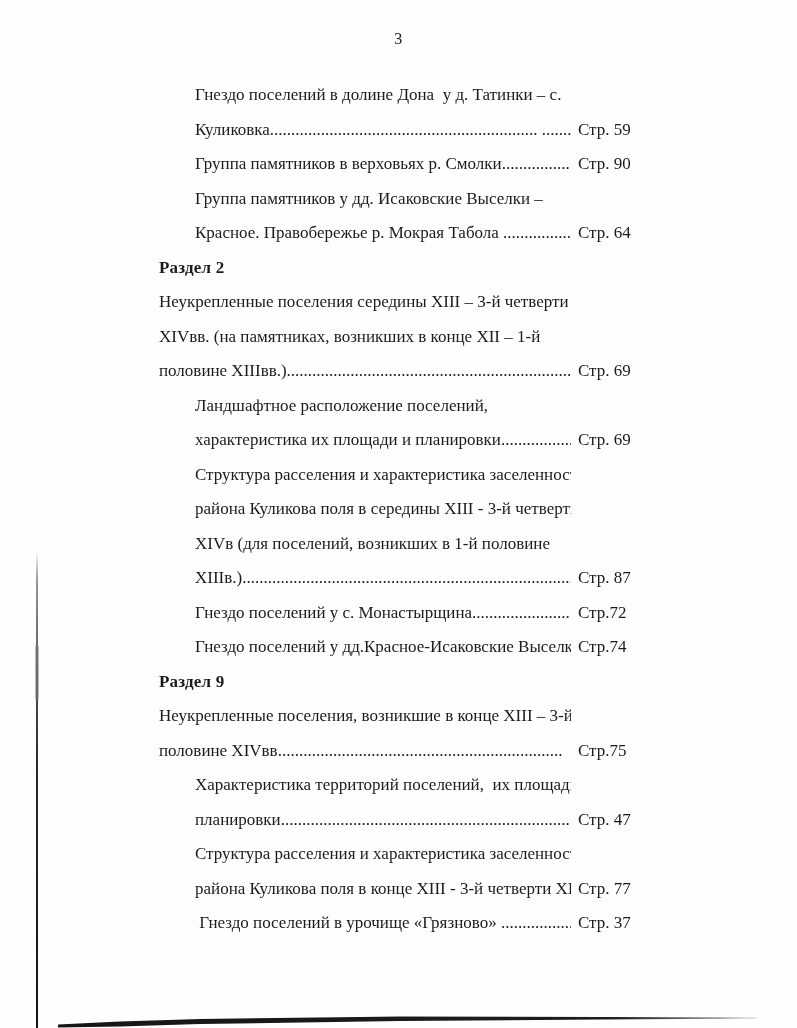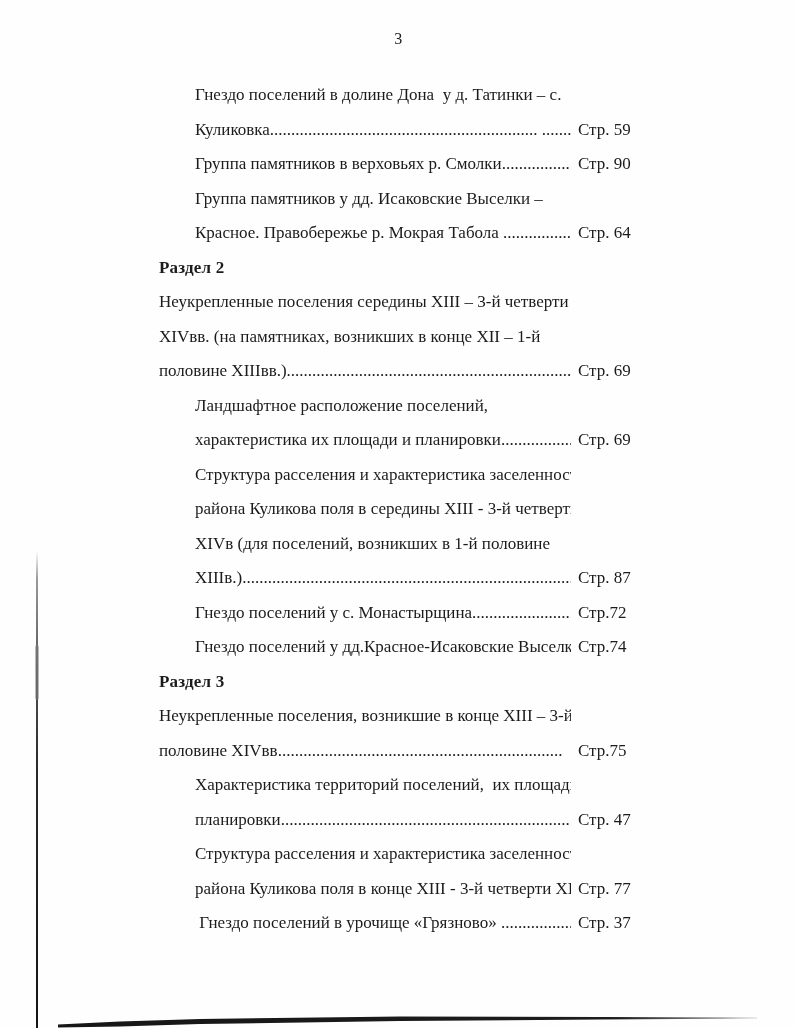--- a/index.html
+++ b/index.html
@@ -160,21 +160,21 @@
     </div>
     <div class="row sub">
       <span class="text">Гнездо поселений у с. Монастырщина.............................</span>
       <span class="pageref">Стр.72</span>
     </div>
     <div class="row sub">
       <span class="text">Гнездо поселений у дд.Красное-Исаковские Выселки…</span>
       <span class="pageref">Стр.74</span>
     </div>
     <div class="row section">
-      <span class="text">Раздел 3</span>
+      <span class="text">Раздел 9</span>
       <span class="pageref"></span>
     </div>
     <div class="row main">
       <span class="text">Неукрепленные поселения, возникшие в конце XIII – 3-й</span>
       <span class="pageref"></span>
     </div>
     <div class="row main">
       <span class="text">половине XIVвв...................................................................</span>
       <span class="pageref">Стр.75</span>
     </div>

